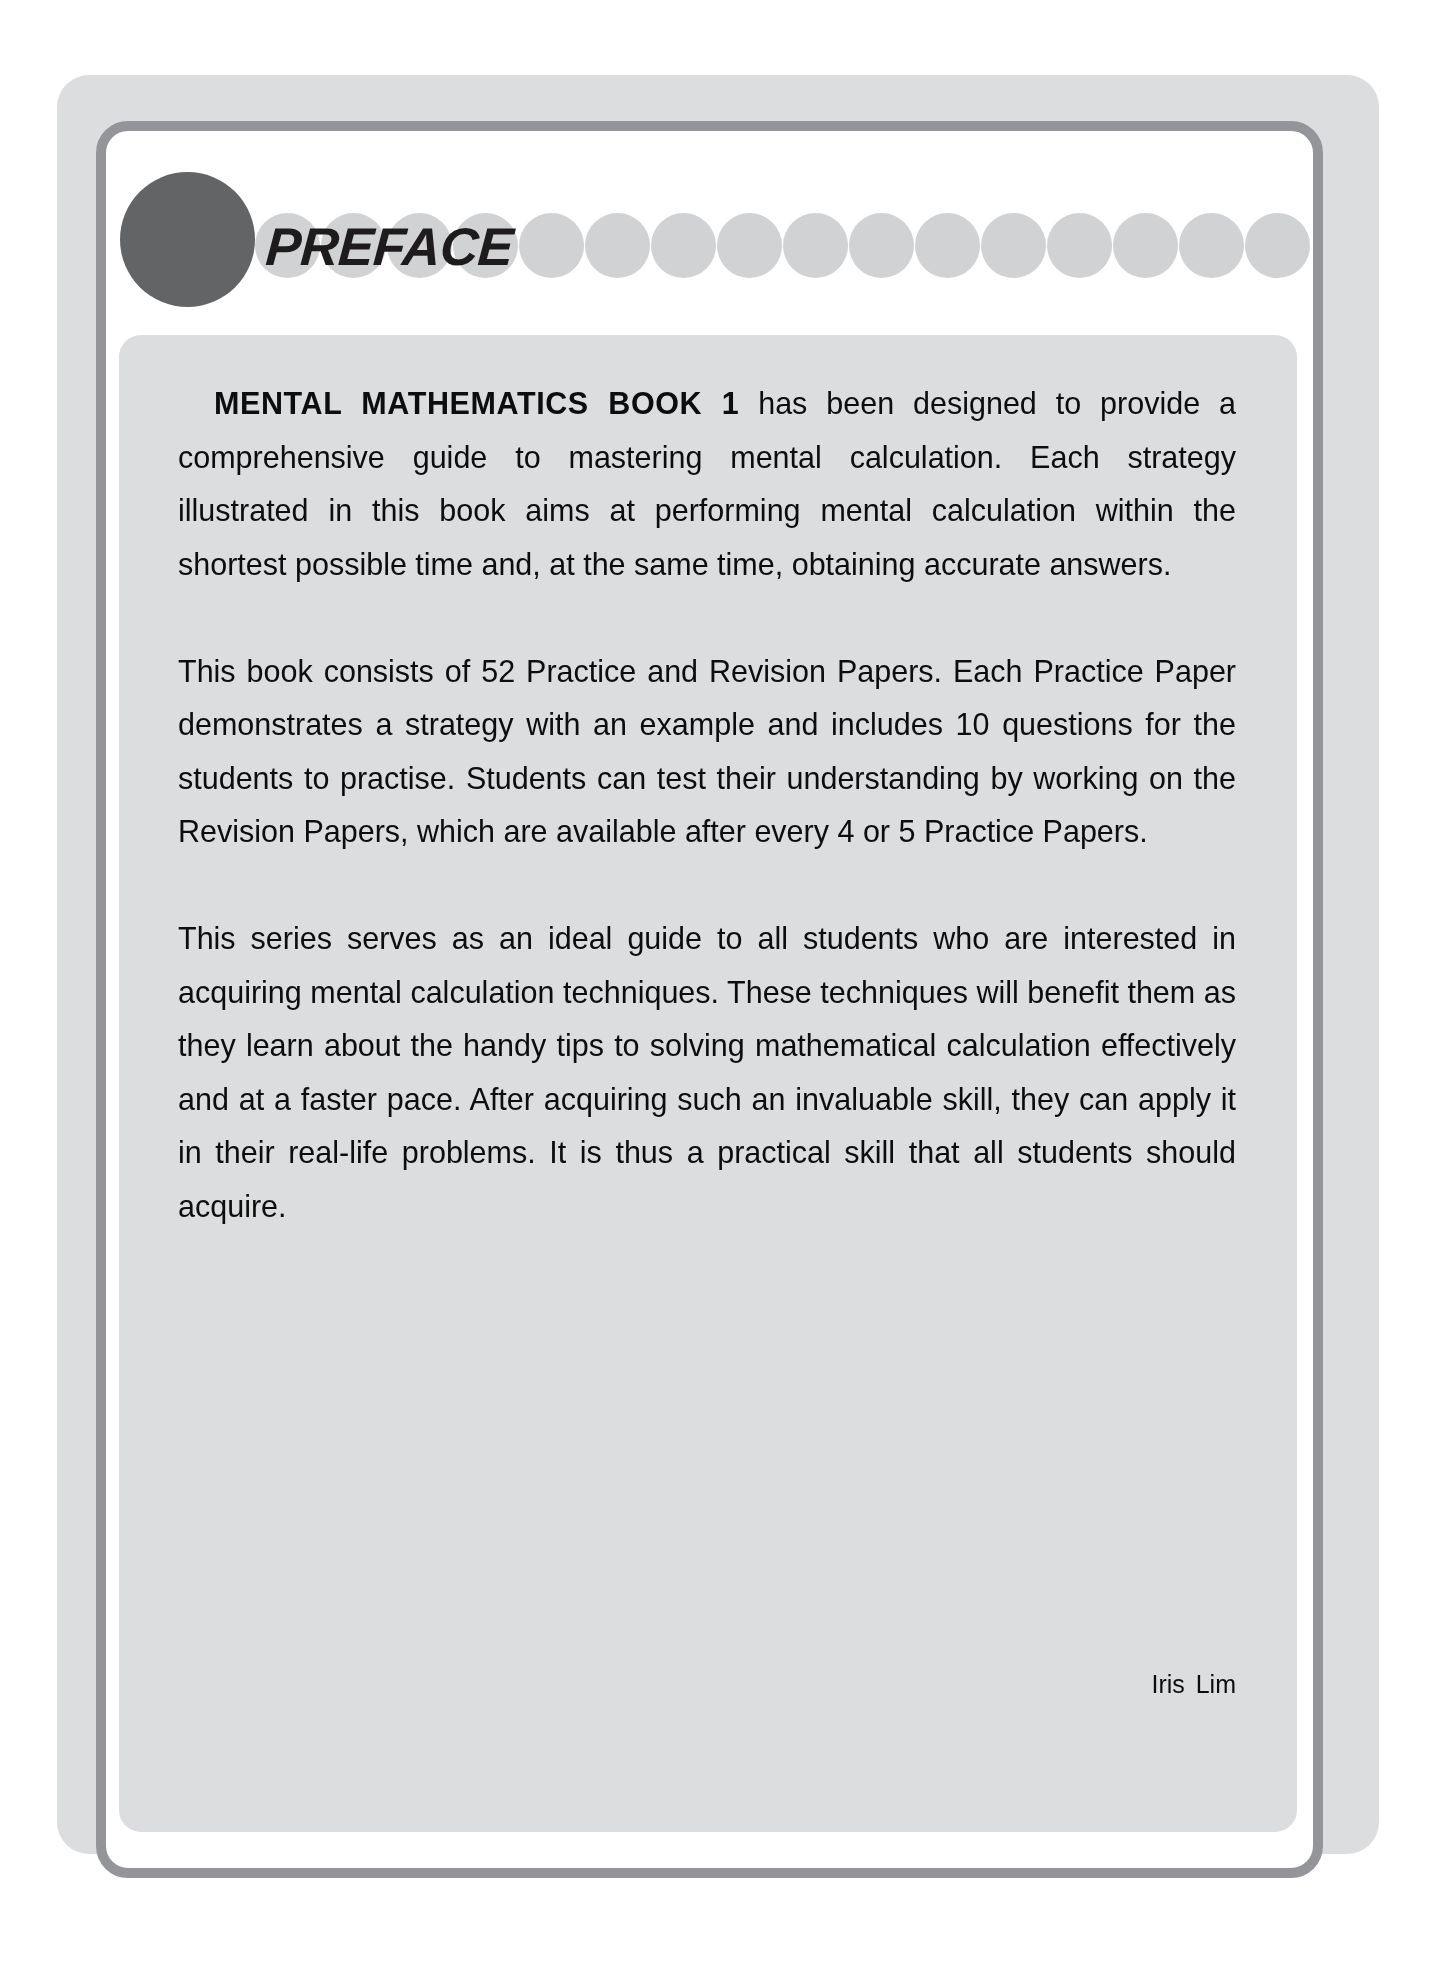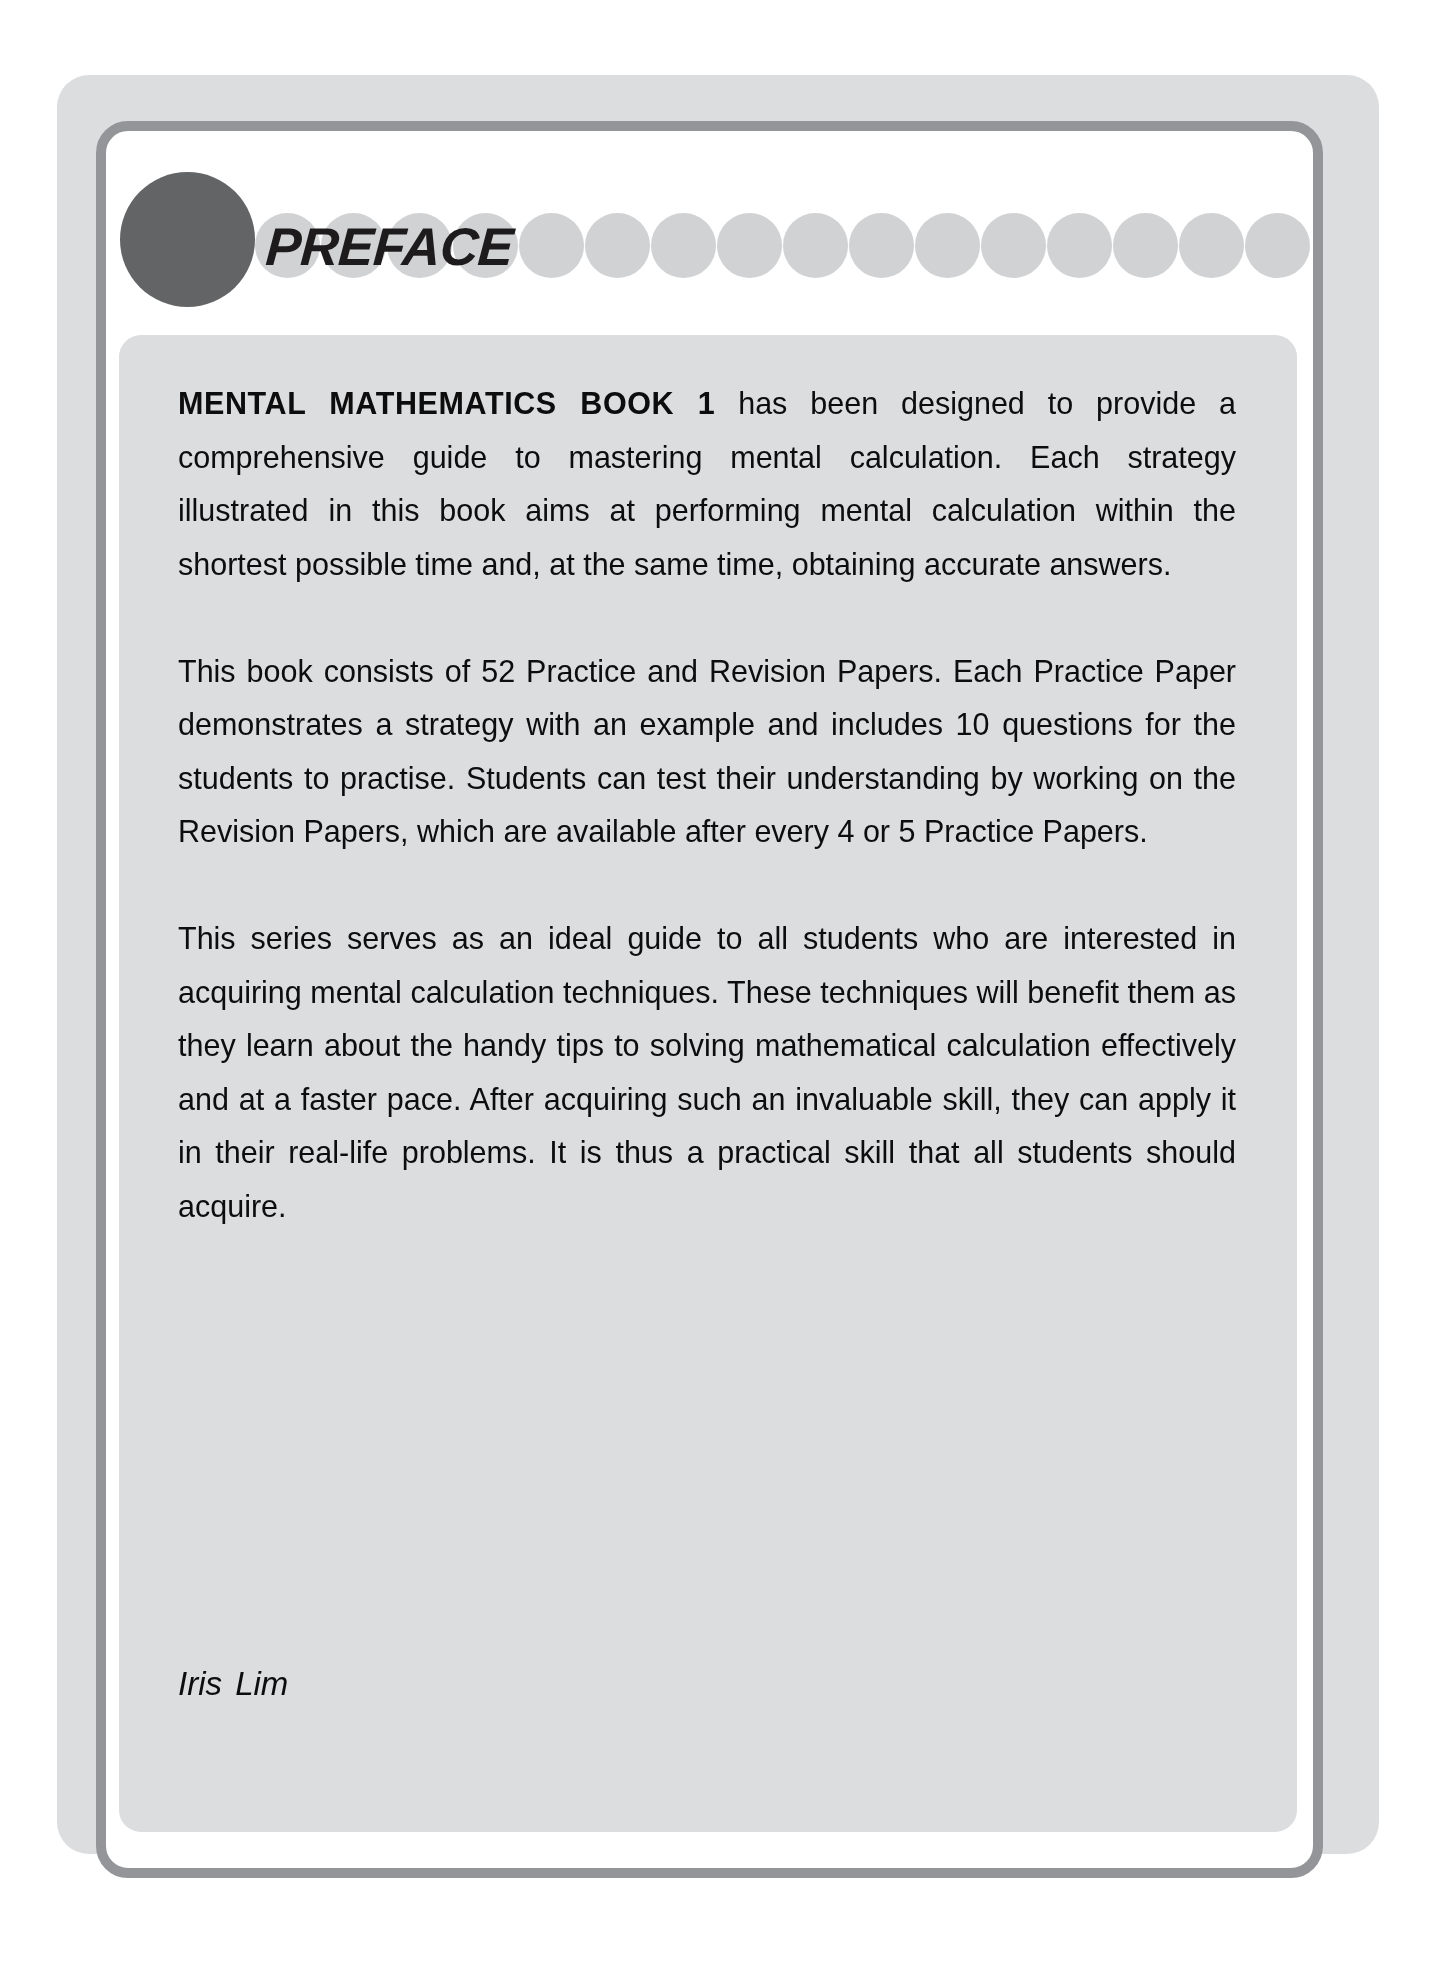--- a/index.html
+++ b/index.html
@@ -98,32 +98,32 @@
     text-align: justify;
     text-align-last: left;
   }
   .body-text p.tight {
     letter-spacing: -0.9px;
     word-spacing: -1px;
   }
   .lead-bold {
     font-weight: bold;
     letter-spacing: 0.6px;
+    margin-left: 36px;
   }
   .signature {
     position: absolute;
     left: 178px;
     width: 1058px;
     top: 1662px;
-    font-size: 33px;
+    font-size: 25px;
     line-height: 44px;
-    text-align: left;
+    text-align: right;
     color: #0d0d0d;
     word-spacing: 4px;
-    font-style: italic;
   }
 </style>
 </head>
 <body>
 
 <div class="outer-frame"></div>
 <div class="inner-frame"></div>
 
 <div class="heading-disc"></div>
 <div class="bead-row">

